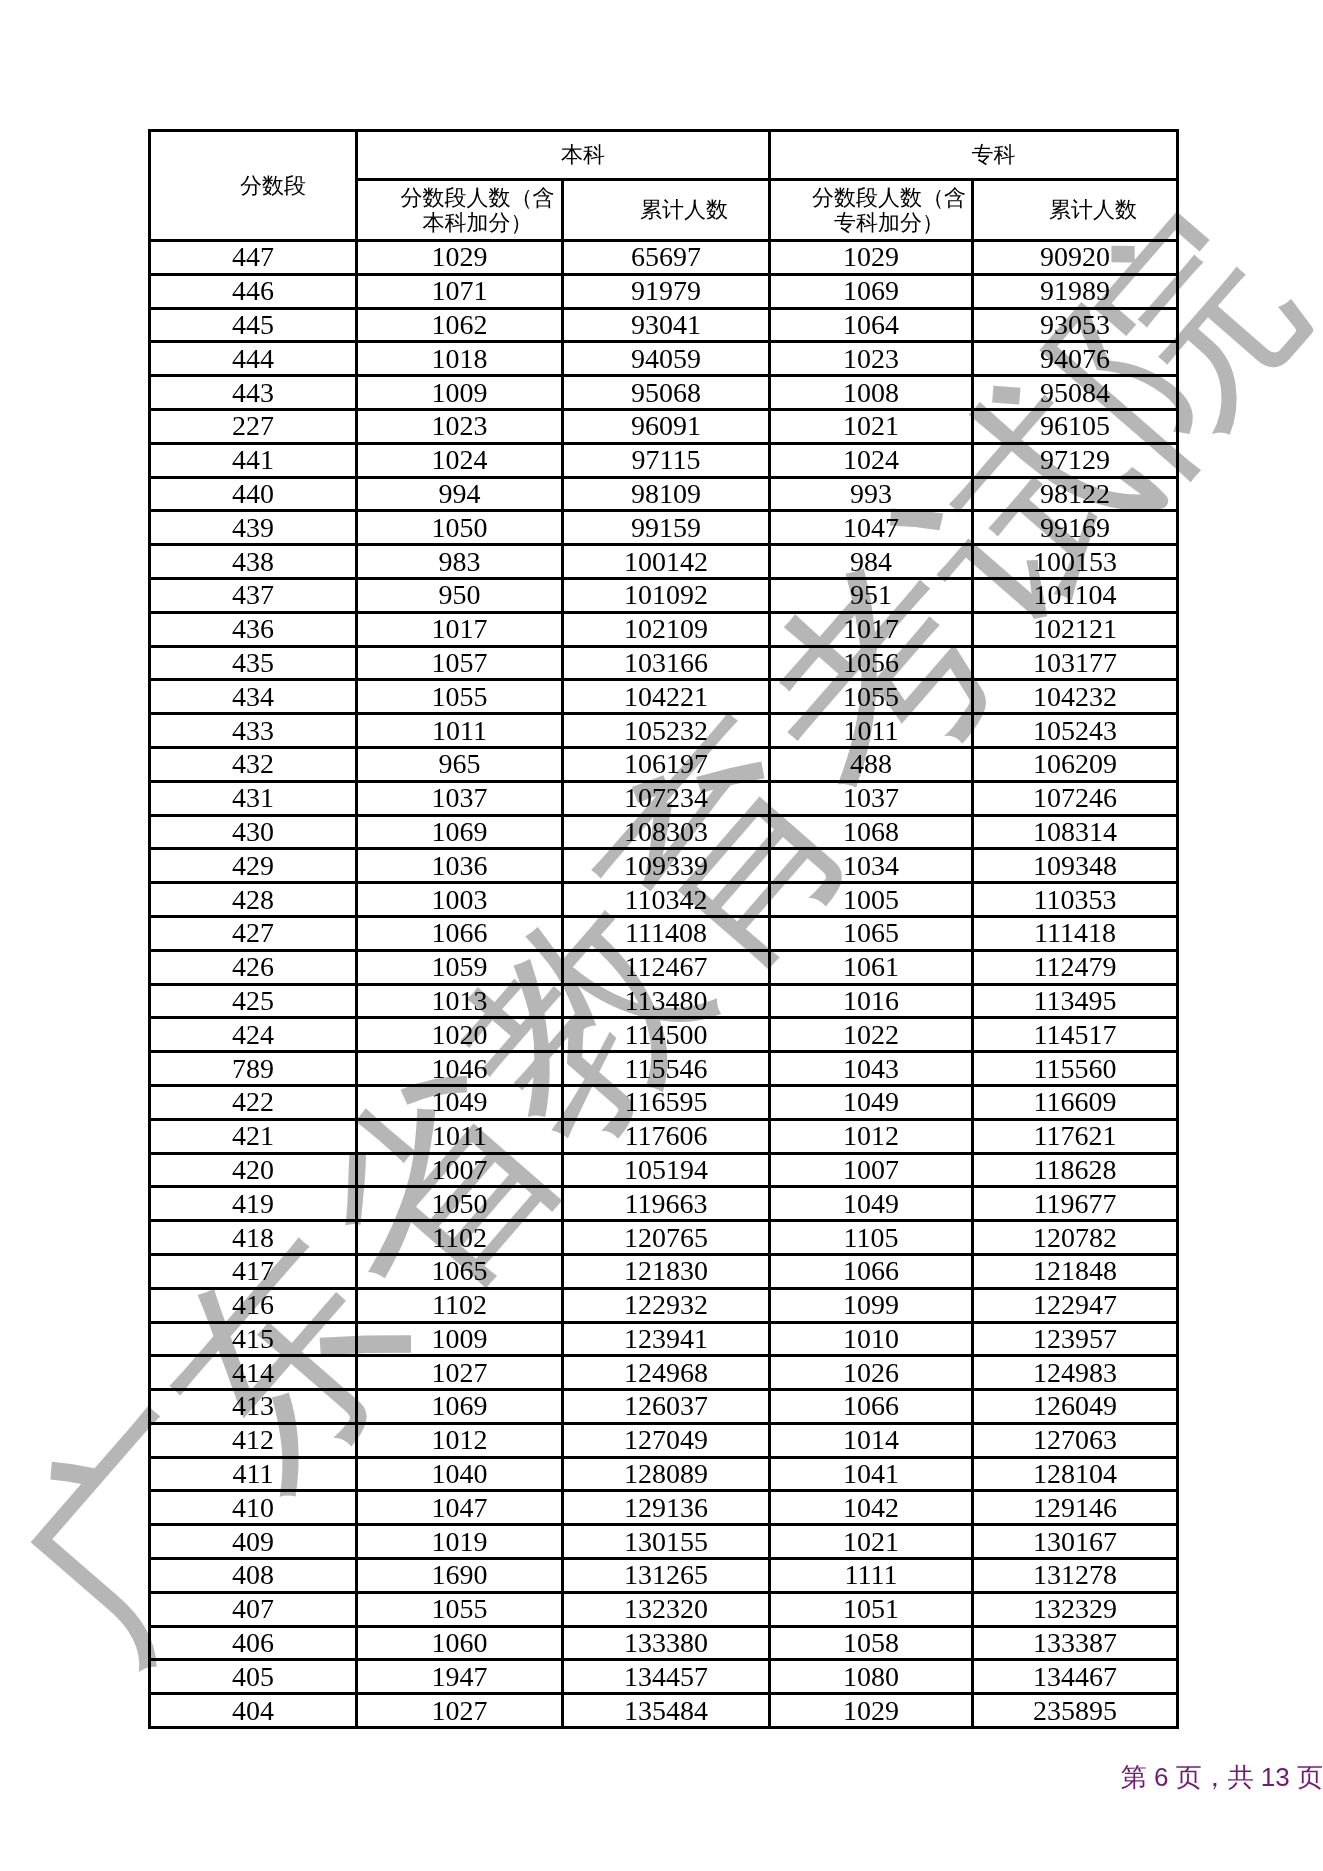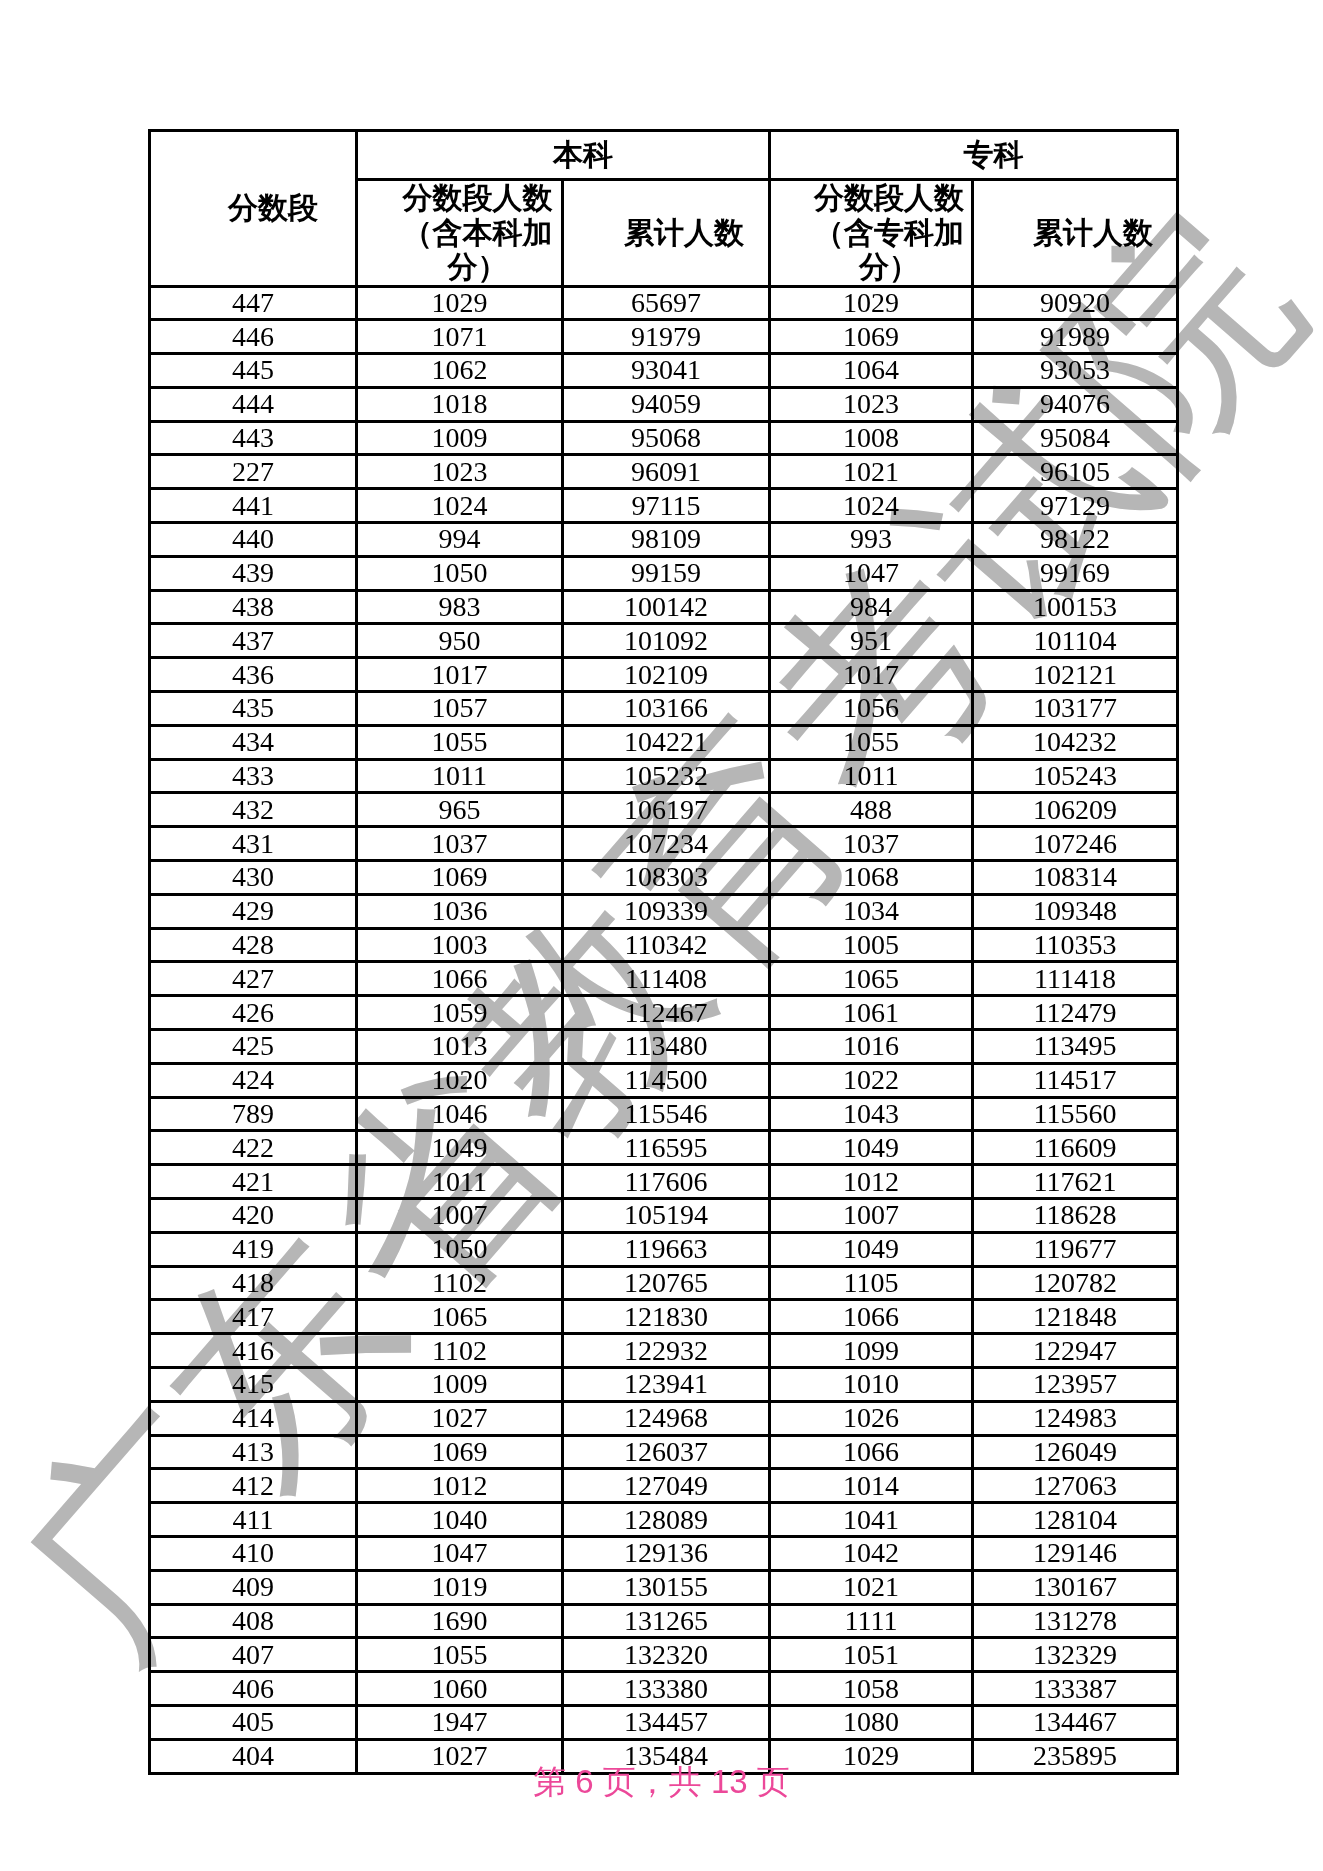--- a/index.html
+++ b/index.html
@@ -38,41 +38,41 @@
   }
   table.score-table th,
   table.score-table td {
     border: 3px solid #000;
     text-align: center;
     vertical-align: middle;
     padding: 0;
     overflow: hidden;
   }
   table.score-table thead th {
-    font-weight: bold;
-    font-size: 30px;
+    font-weight: normal;
+    font-size: 22px;
     line-height: 1.15;
     padding-left: 40px;
   }
   tr.group-row th { height: 46px; }
   tr.sub-row th  { height: 58px; font-size: 26px; padding: 0 4px; }
   th.corner-cell { font-size: 27px; }
   table.score-table tbody td {
     height: 30.8px;
     font-size: 28px;
     line-height: 1;
   }
   .page-footer {
     position: absolute;
     top: 1760px;
     left: 0;
     width: 100%;
-    text-align: center;
-    font-size: 33px;
-    color: #ec4899;
+    text-align: right;
+    font-size: 26px;
+    color: #701a75;
     z-index: 1;
     font-family: "Liberation Sans", sans-serif;
   }
 </style>
 </head>
 <body>
 
 <div class="page">
 
   <div class="watermark" style="color: rgb(182, 182, 182);">广东省教育考试院</div>

